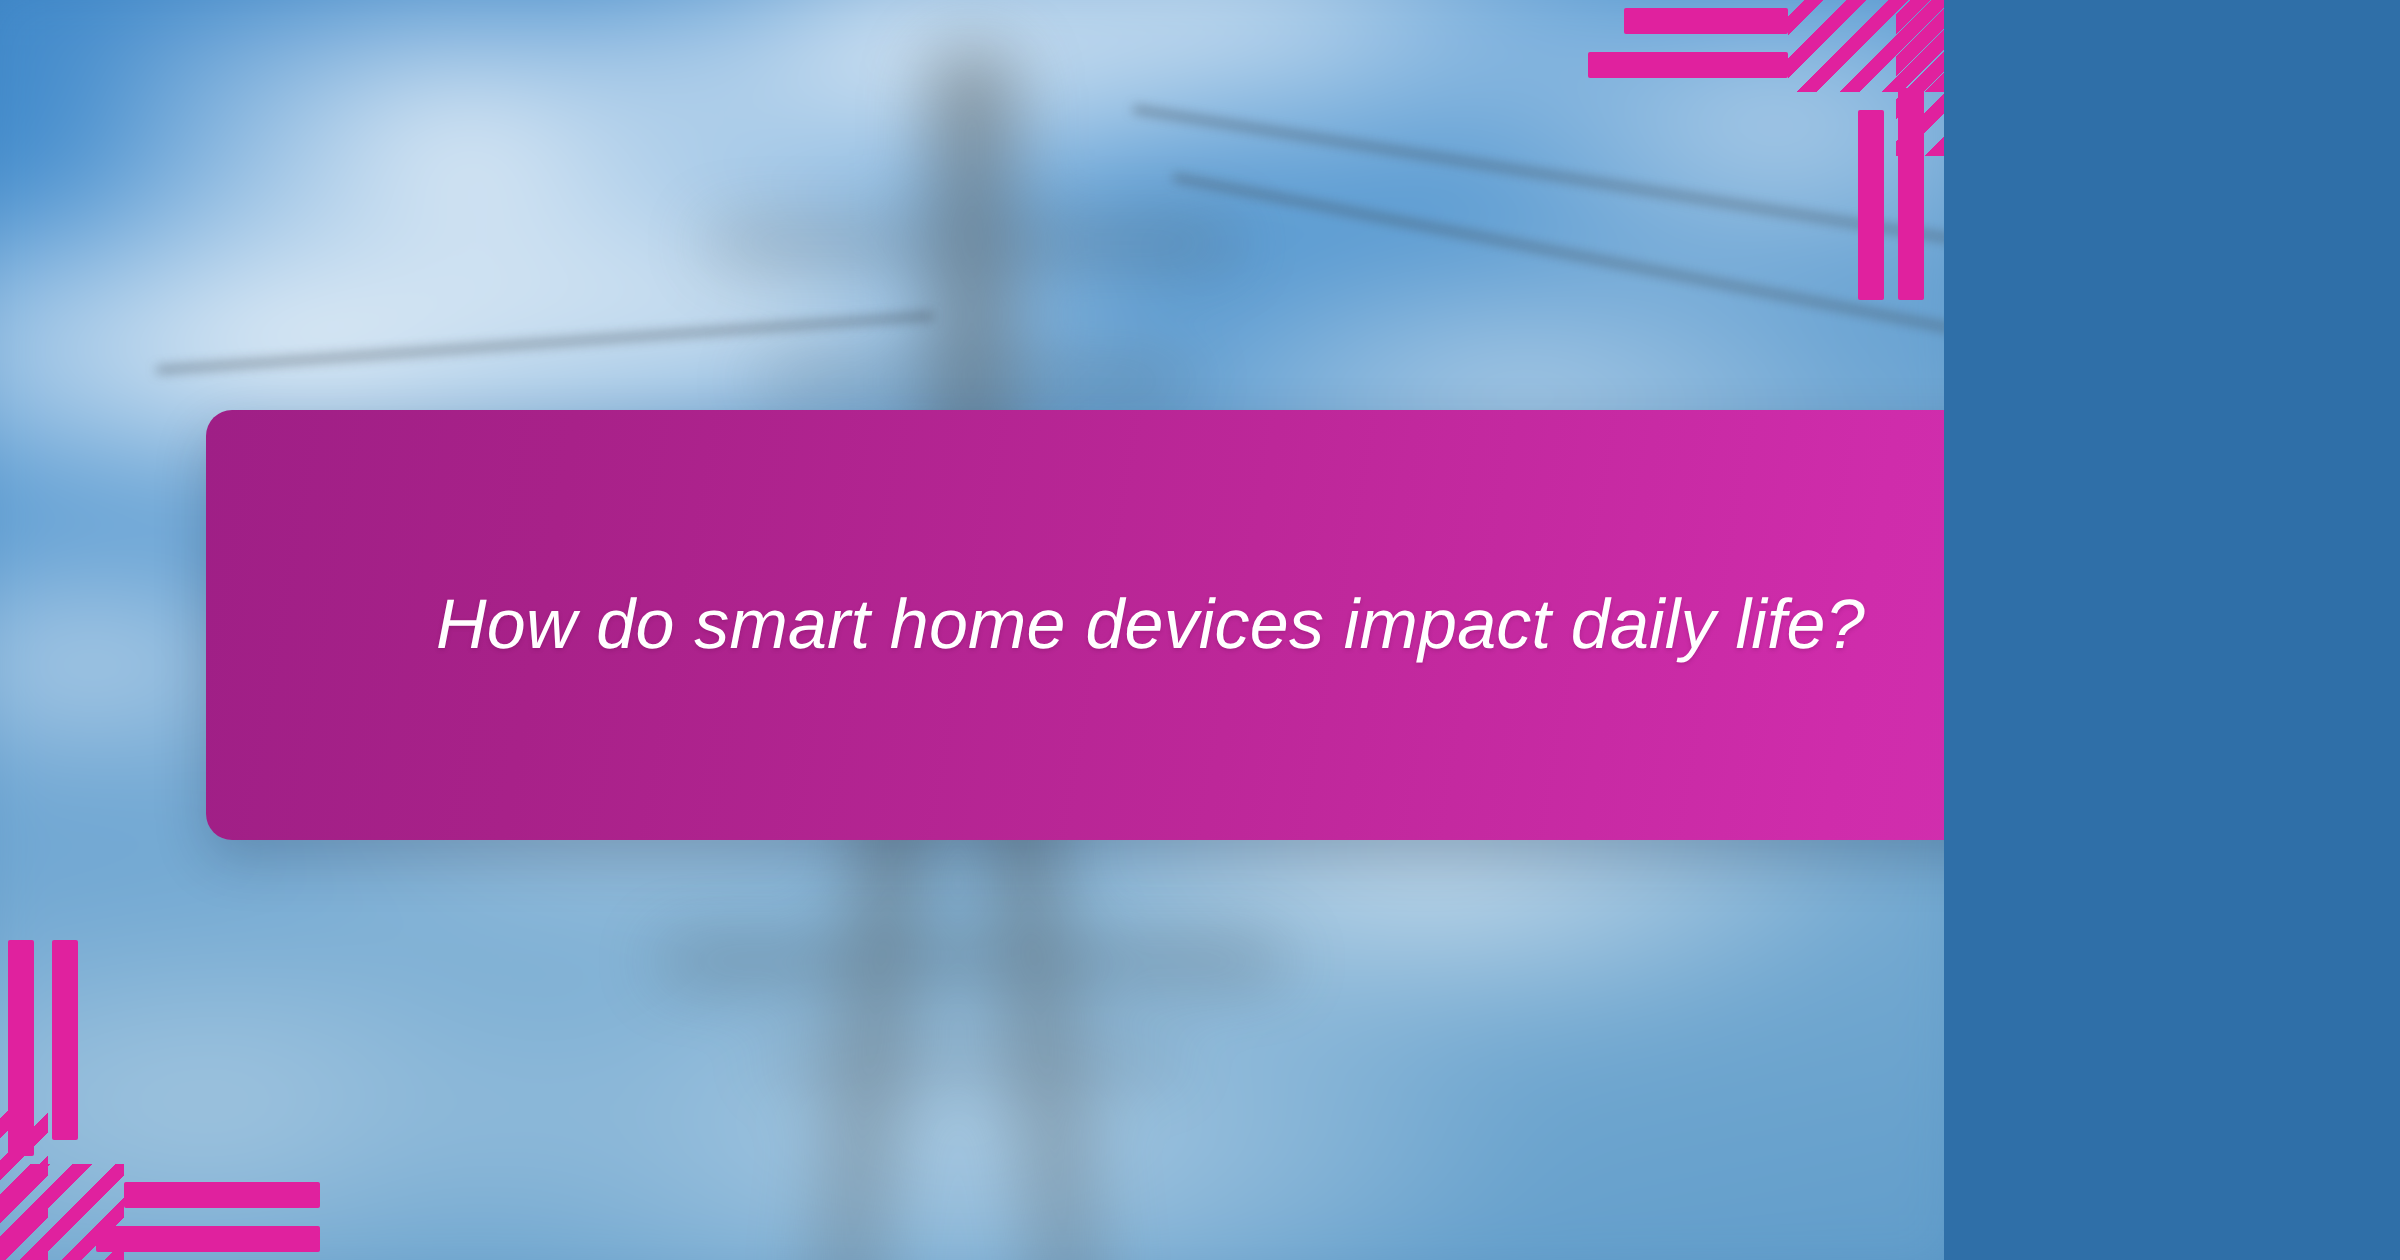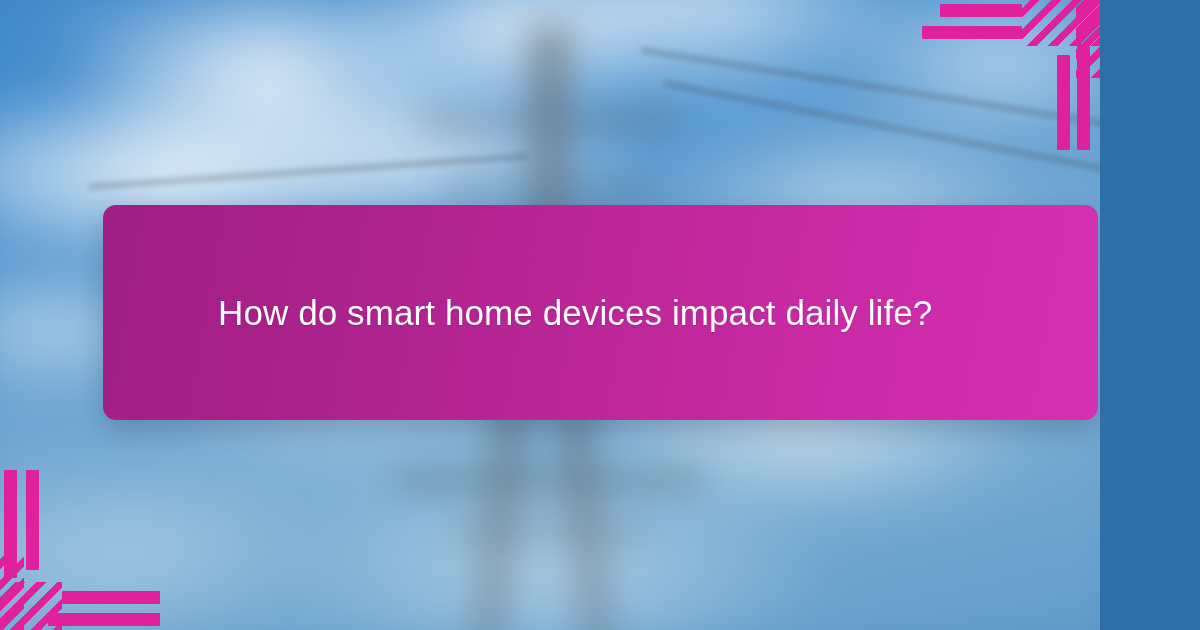--- a/index.html
+++ b/index.html
@@ -2,24 +2,25 @@
 <html><head>
 <meta charset="utf-8">
 <style>
   html, body {
     margin: 0;
     padding: 0;
     background: #2f6fa8;
   }
   #stage {
     position: relative;
-    width: 1100px;
+    width: 972px;
     height: 630px;
     overflow: hidden;
     font-family: "Liberation Sans", sans-serif;
+    font-style: italic;
   }
 
   
   .bg-layer {
     position: absolute;
     inset: 0;
     overflow: hidden;
   }
   .sky {
     position: absolute;

